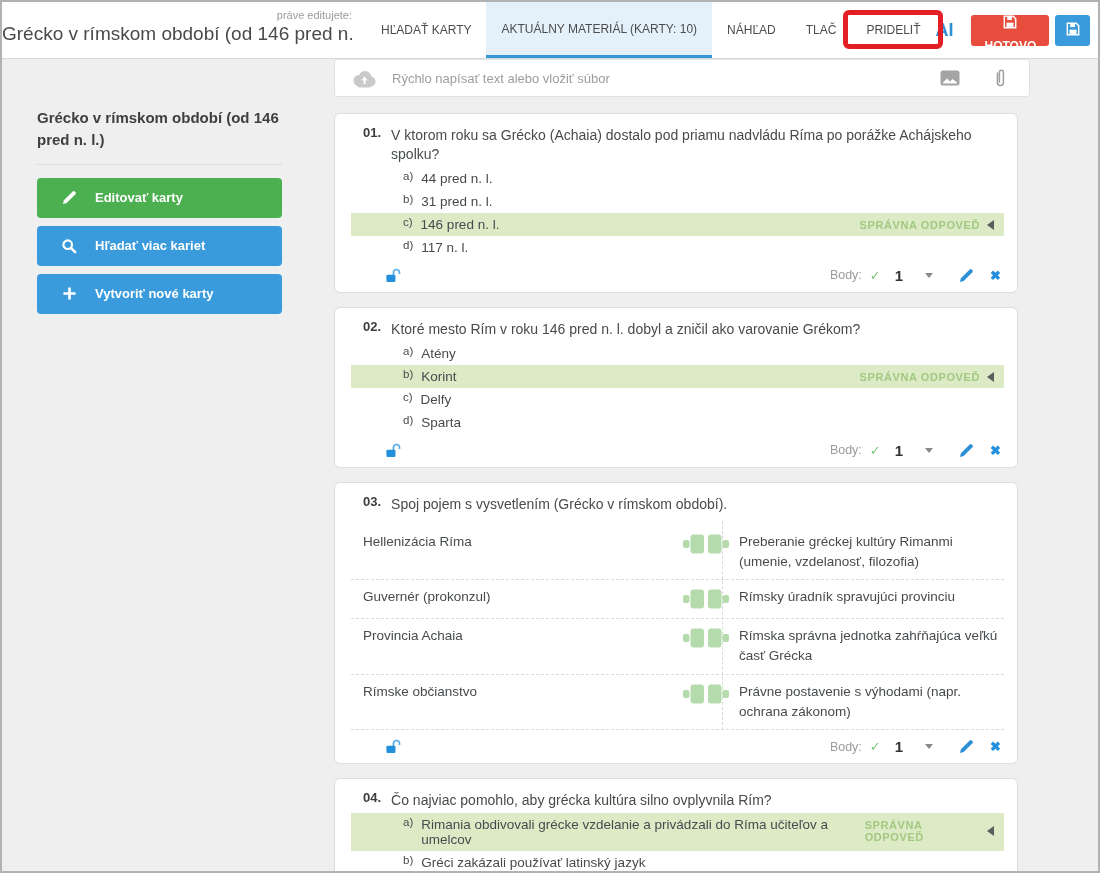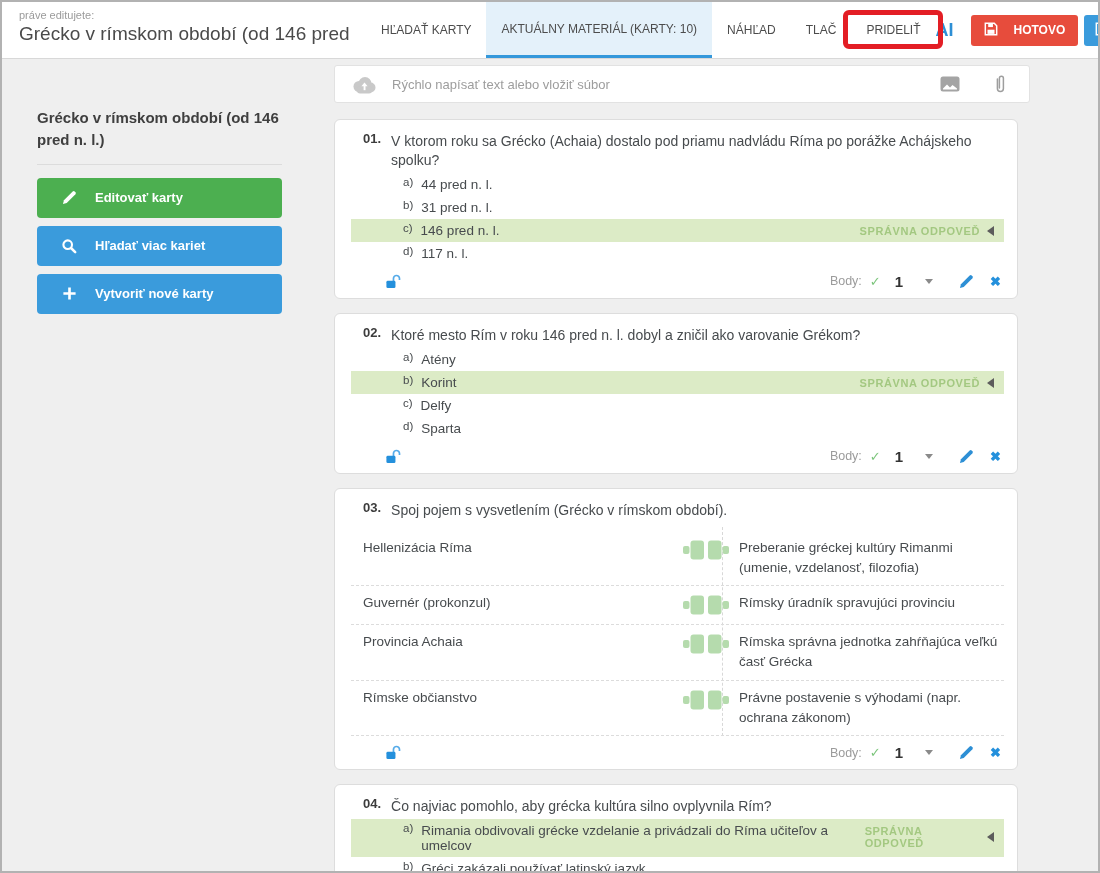--- a/index.html
+++ b/index.html
@@ -1,40 +1,40 @@
 <!DOCTYPE html>
 <html><head>
 <meta charset="utf-8">
 <style>
   * { box-sizing: border-box; }
   html,body { margin:0; padding:0; background:#fff; font-family:"Liberation Sans",sans-serif; }
   .app { width:1100px; height:873px; border:2px solid #b2b2b2; background:#efefef; overflow:hidden; position:relative; }
 
   
   .topbar { height:57px; background:#fff; border-bottom:1px solid #d8d8d8; display:flex; align-items:stretch; }
-  .doc-info { flex:0 0 350px; padding:7px 0 0 17px; overflow:hidden; }
+  .doc-info { flex:0 0 350px; padding:7px 0 0 0; overflow:hidden;text-align:right; }
   .editing-label { font-size:11px; color:#9b9b9b; }
   .doc-title { font-size:19px; font-weight:400; color:#4a4a4a; margin-top:2px; white-space:nowrap; }
   .tabs { display:flex; align-items:stretch; margin-left:14px; }
   .tab { display:flex; align-items:center; padding:0 15px; font-size:12px; color:#4c4c4c; cursor:pointer; position:relative; white-space:nowrap; }
   .tab.active { background:#e4f1fa; border-bottom:3px solid #3498db; }
   .tab.annotated::after { content:""; position:absolute; left:-8px; right:-8px; top:8px; bottom:9px; border:5px solid #e31e25; border-radius:6px; pointer-events:none; }
   .topbar-actions { margin-left:auto; display:flex; align-items:center; padding-right:8px; }
   .ai-link { color:#2d8fd5; font-weight:bold; font-size:18px; margin-right:18px; cursor:pointer; }
-  .btn-done { background:#e74c3c; color:#fff; border:none; border-radius:3px; height:31px; padding:0 13px; font-weight:bold; font-size:12px; display:flex; align-items:center; gap:15px; cursor:pointer; font-family:inherit; }
+  .btn-done { background:#e74c3c; color:#fff; border:none; border-radius:3px; height:31px; padding:0 13px; font-weight:bold; font-size:12px; display:flex; align-items:center; gap:7px; cursor:pointer; font-family:inherit;flex-direction:column; }
   .btn-sq { background:#3a9bdc; border:none; border-radius:3px; height:31px; width:35px; margin-left:6px; display:flex; align-items:center; justify-content:center; cursor:pointer; color:#fff; font-size:13px; font-weight:bold; }
 
   
   .content { display:flex; height:814px; overflow:hidden; }
   .sidebar { flex:0 0 332px; padding:48px 0 0 35px; }
   .sidebar-title { width:245px; font-size:15px; font-weight:bold; color:#3f3f3f; line-height:1.45; margin:0 0 13px; padding-bottom:13px; border-bottom:1px solid #dcdcdc; }
   .side-btn { width:245px; height:40px; border:none; border-radius:4px; color:#fff; font-weight:bold; font-size:13px; display:flex; align-items:center; margin-bottom:8px; cursor:pointer; font-family:inherit; text-align:left; }
   .side-btn .ic { width:52px; display:flex; justify-content:center; }
 
-  .main { flex:0 0 700px; padding-top:6px; }
+  .main { flex:0 0 700px; padding-top:0; }
   .quick-bar { width:696px; height:38px; background:#fff; border:1px solid #e2e2e2; border-radius:3px; display:flex; align-items:center; }
   .qb-cloud { margin:0 13px 0 16px; display:flex; }
   .qb-input { border:none; outline:none; flex:1; font-size:13px; color:#555; font-family:inherit; background:transparent; }
   .qb-input::placeholder { color:#9d9d9d; }
   .qb-icons { display:flex; align-items:center; gap:34px; padding-right:22px; }
   .qb-icons span { display:flex; cursor:pointer; }
 
   .card { width:684px; background:#fff; border:1px solid #dddddd; border-radius:6px; margin-top:14px; padding:12px 0 5px; }
   .card:first-child { margin-top:16px; }
   .q-row { display:flex; padding:0 16px 3px 28px; }

